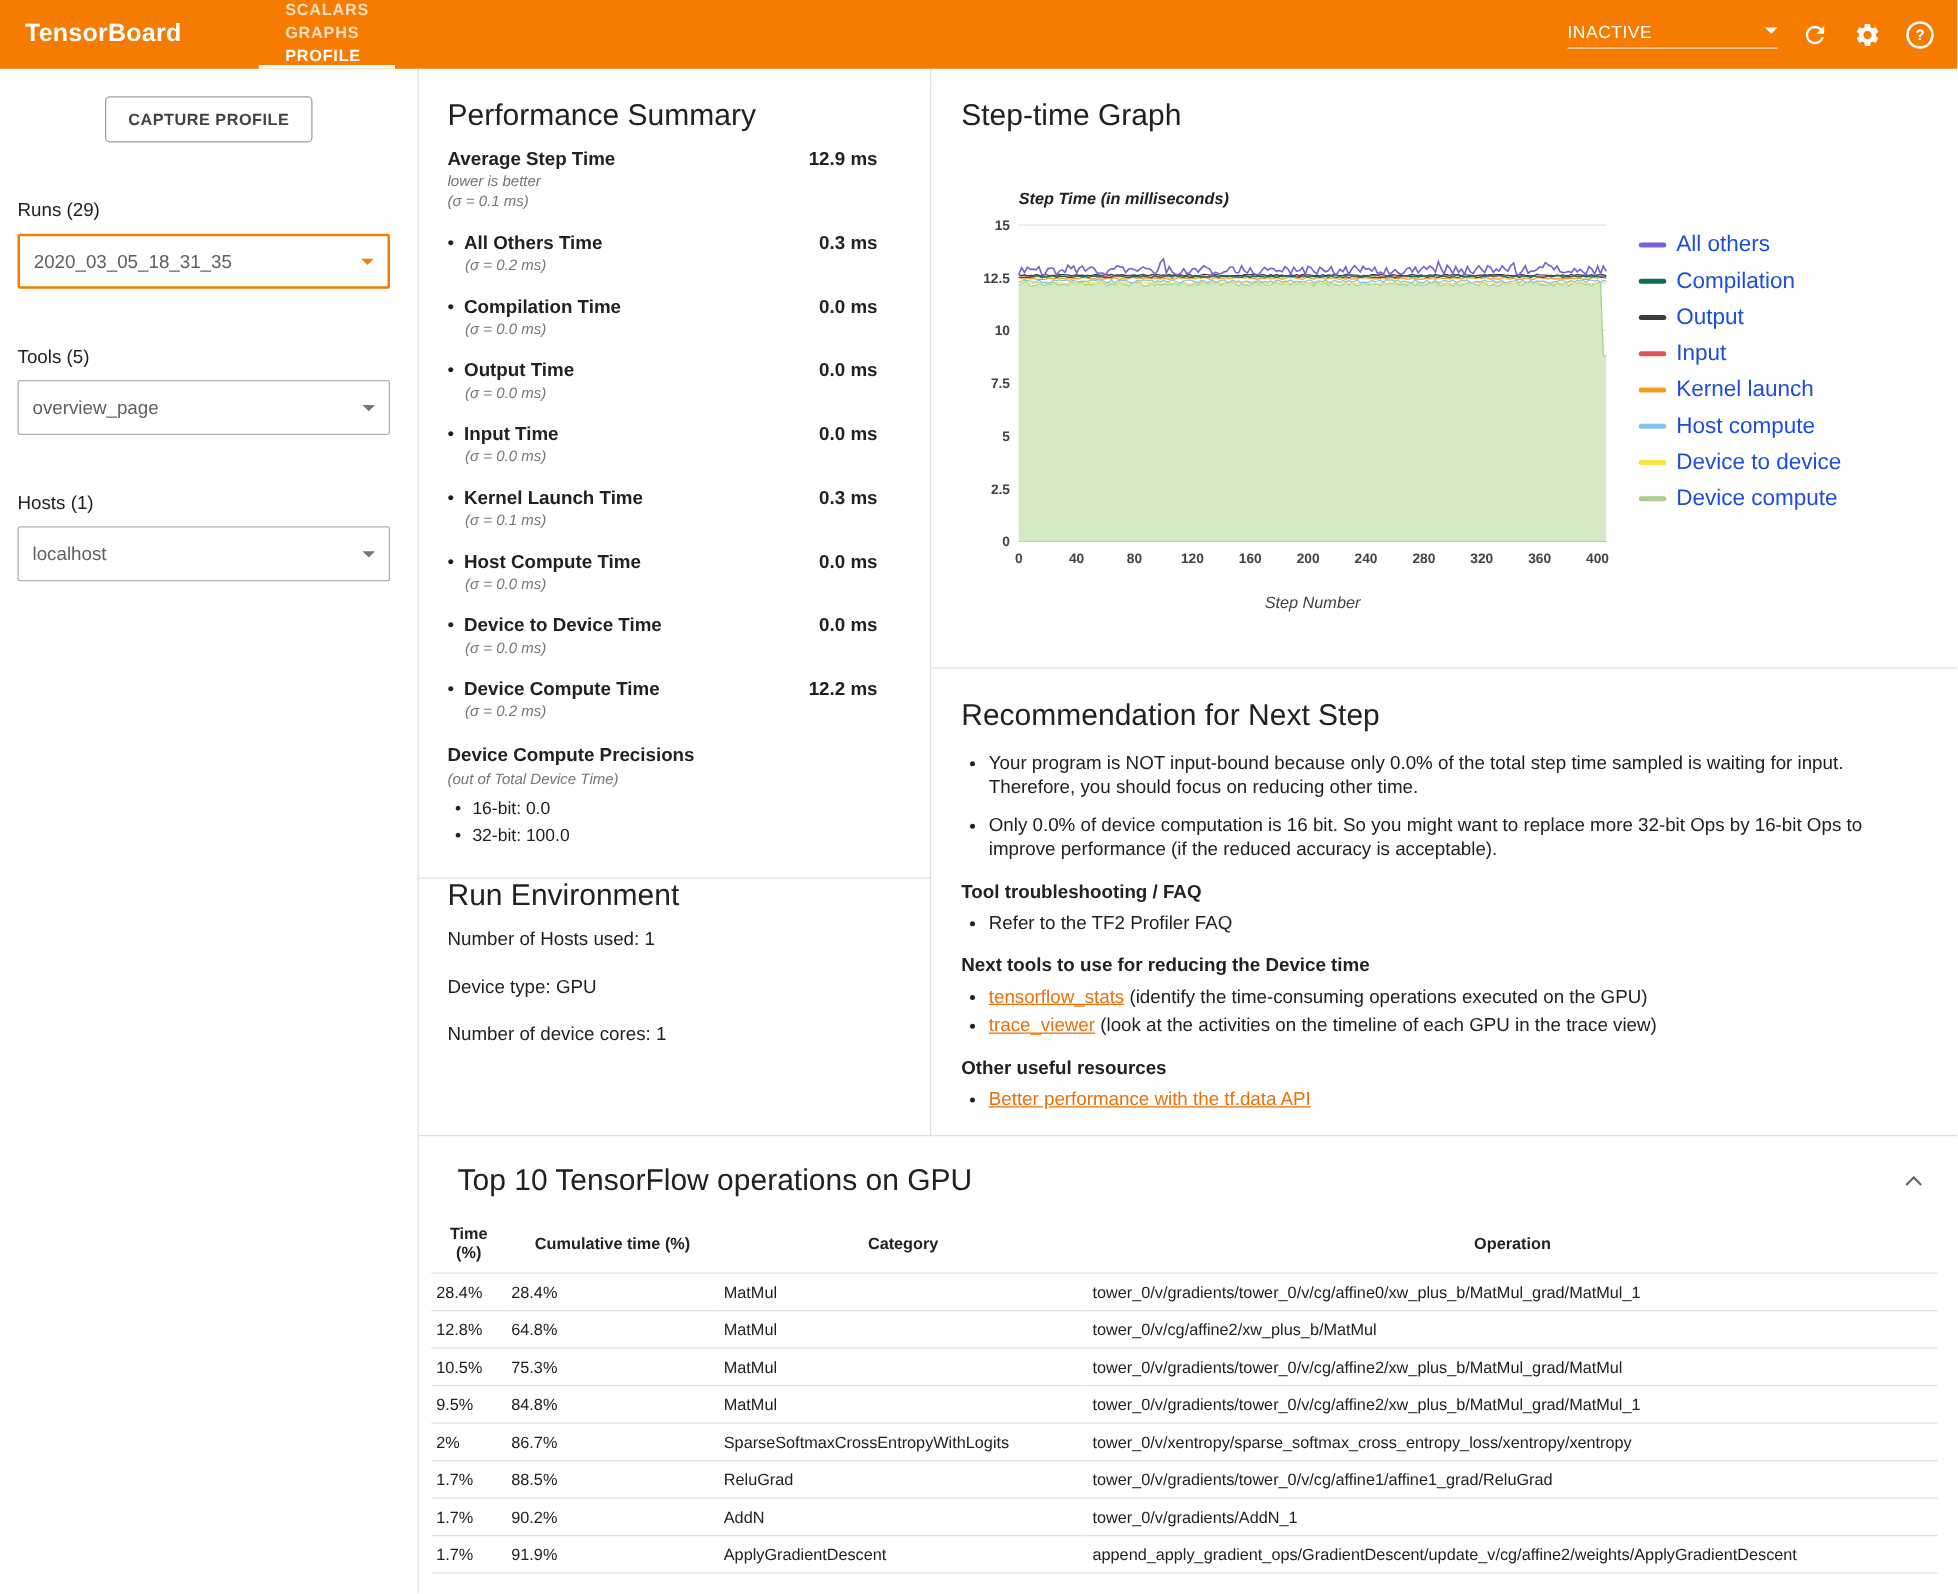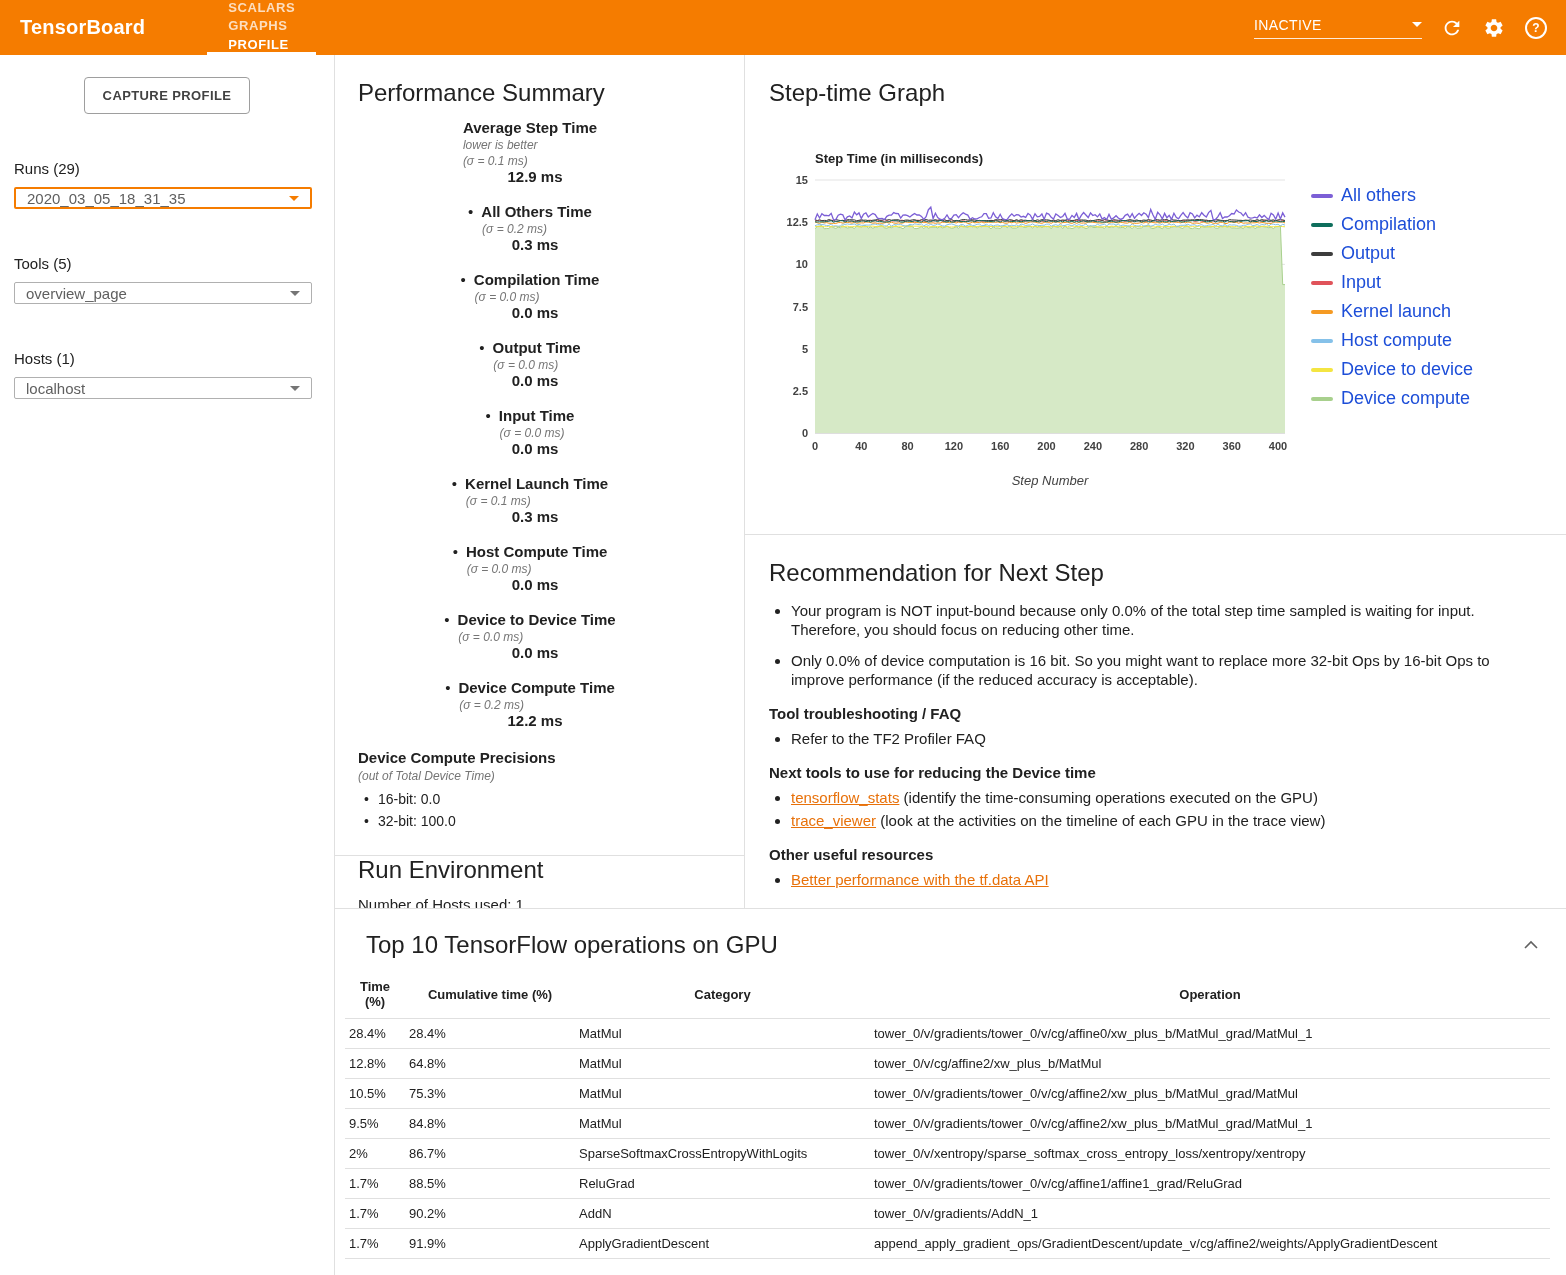--- a/index.html
+++ b/index.html
@@ -23,49 +23,49 @@
   .sidebar{width:335px;min-width:335px;border-right:1px solid #e0e0e0;box-sizing:border-box;padding-top:22px;}
   .main{flex:1;display:flex;flex-direction:column;min-width:0;}
   .row-top{display:flex;height:853px;min-height:853px;overflow:hidden;}
   .perf-col{width:410px;min-width:410px;border-right:1px solid #e0e0e0;box-sizing:border-box;padding-top:24px;overflow:hidden;}
   .right-col{flex:1;display:flex;flex-direction:column;min-width:0;}
   .section-title{font-size:24px;font-weight:400;color:#212121;margin:0;}
 
   
   .capture-btn{display:block;margin:0 auto;background:#fff;border:1px solid #9e9e9e;border-radius:4px;padding:10px 18px;font-size:13px;font-weight:bold;letter-spacing:.4px;color:#424242;font-family:inherit;cursor:pointer;}
   .side-label{font-size:15px;color:#212121;margin:46px 0 10px 14px;}
-  .select{margin:0 22px 0 14px;height:22px;border:1px solid #b0b0b0;border-radius:2px;display:flex;align-items:center;justify-content:space-between;padding:0 11px;font-size:15px;color:#5f5f5f;box-sizing:border-box;cursor:pointer;background:#fff;}
+  .select{margin:0 22px 0 14px;height:44px;border:1px solid #b0b0b0;border-radius:2px;display:flex;align-items:center;justify-content:space-between;padding:0 11px;font-size:15px;color:#5f5f5f;box-sizing:border-box;cursor:pointer;background:#fff;}
   .select.highlight{border:2px solid #f57c00;}
   .caret-gray{width:0;height:0;border-left:5px solid transparent;border-right:5px solid transparent;border-top:5px solid #757575;}
   .caret-orange{width:0;height:0;border-left:5px solid transparent;border-right:5px solid transparent;border-top:5px solid #f57c00;}
 
   
   .perf-col .section-title{margin:0 0 12px 23px;}
   .metrics{padding:0 42px 0 23px;}
-  .metric{display:flex;justify-content:space-between;align-items:center;margin-bottom:18px;flex-direction:column;}
+  .metric{display:flex;justify-content:space-between;align-items:flex-start;margin-bottom:18px;}
   .metric-label{font-weight:bold;font-size:15px;color:#212121;}
   .metric-sub{font-style:italic;font-size:12px;color:#757575;margin-top:2px;}
   .metric.bulleted .metric-label::before{content:"•";font-weight:normal;margin-right:8px;}
   .metric.bulleted .metric-sub{margin-left:14px;}
   .metric-value{font-weight:bold;font-size:15px;white-space:nowrap;margin-left:10px;}
   .precisions{padding:2px 42px 0 23px;}
   .prec-title{font-weight:bold;font-size:15px;}
   .prec-sub{font-style:italic;font-size:12px;color:#757575;margin:3px 0 8px;}
   .prec-list{list-style:none;margin:0;padding:0;font-size:14px;}
   .prec-list li{margin:0 0 6px 6px;}
   .prec-list li::before{content:"•";margin-right:9px;}
   .h-divider{border-top:1px solid #e0e0e0;margin-top:26px;}
   .run-env-title{margin:26px 0 22px 23px;}
   .env-line{font-size:15px;margin:0 0 21px 23px;}
 
   
   .graph-block{height:480px;min-height:480px;box-sizing:border-box;border-bottom:1px solid #e0e0e0;padding:24px 20px 0 24px;overflow:hidden;}
   .chart-wrap{display:flex;margin-top:30px;}
   .chart-area{width:530px;}
-  .chart-title{font-weight:bold;font-size:13px;color:#212121;margin:14px 0 6px 46px;}
+  .chart-title{font-weight:bold;font-size:13px;color:#212121;margin:14px 0 6px 46px;font-style:italic;}
   .xlabel{font-style:italic;font-size:13px;color:#424242;text-align:center;width:470px;margin:12px 0 0 46px;}
   #chart-svg text{font-family:"Liberation Sans","DejaVu Sans",sans-serif;font-size:11px;font-weight:bold;fill:#424242;}
   .legend{padding-top:48px;margin-left:12px;}
   .legend-item{display:flex;align-items:center;margin-bottom:8px;}
   .legend-swatch{width:22px;height:4px;border-radius:2px;margin-right:8px;}
   .legend-label{font-size:18px;color:#1d4ed8;}
 
   
   .rec-block{flex:1;box-sizing:border-box;padding:24px 45px 0 24px;overflow:hidden;}
   .rec-block .section-title{margin:0 0 14px 0;}

